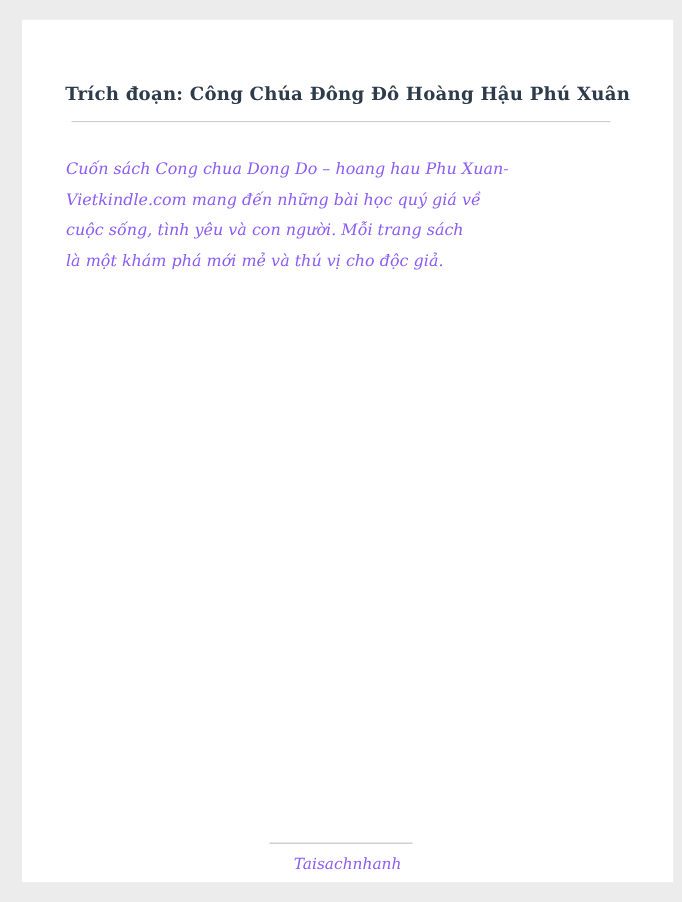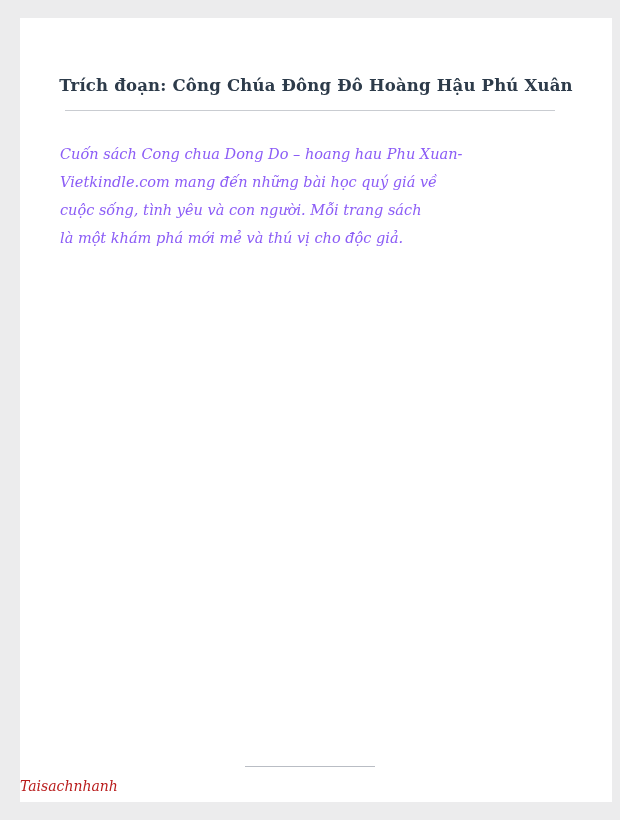--- a/index.html
+++ b/index.html
@@ -60,24 +60,25 @@
     top: 748px;
     width: 130px;
     height: 1px;
     background: #b9bdc4;
   }
   .footer-text {
     position: absolute;
     left: 0;
     top: 760px;
     width: 100%;
+    text-align: center;
     font-family: "DejaVu Serif", serif;
     font-style: italic;
     font-size: 14px;
-    color: #b91c1c;
+    color: #8b5cf6;
   }
 </style>
 </head>
 <body>
 
 <div class="page">
 
   <div class="doc-title">Trích đoạn: Công Chúa Đông Đô Hoàng Hậu Phú Xuân</div>
 
   <div class="title-rule"></div>

